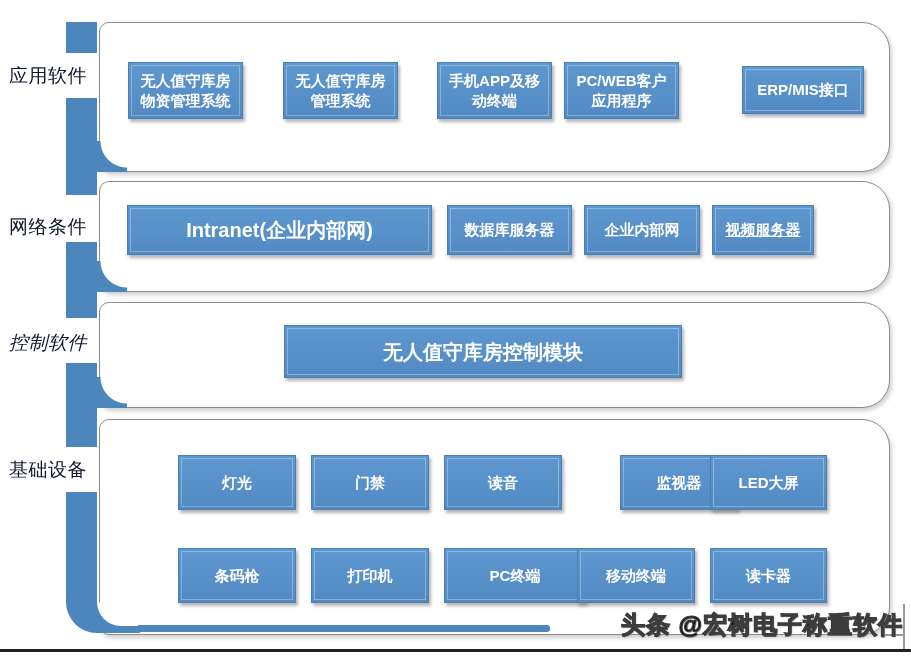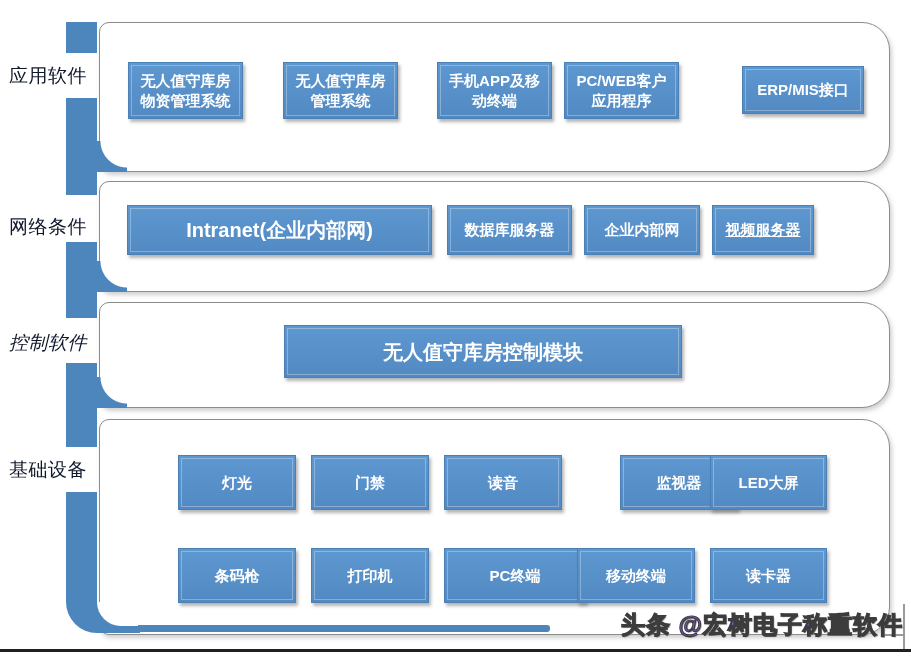--- a/index.html
+++ b/index.html
@@ -39,21 +39,21 @@
     color:#ffffff;font-weight:bold;font-size:15px;line-height:20px;
     text-align:center;white-space:pre-line;
     box-shadow:2px 3px 3px rgba(110,110,110,0.5);
     z-index:2;
   }
   .box::after{content:"";position:absolute;inset:2px;border:1px solid rgba(255,255,255,0.30);pointer-events:none;}
   .box-wide{font-size:20px;}
   
   #watermark{
     position:absolute;right:8px;top:609px;z-index:6;
-    font-size:24px;font-weight:bold;letter-spacing:1px;color:#8b5cf6;
+    font-size:24px;font-weight:bold;letter-spacing:1px;color:#000000;
     -webkit-text-stroke:1.2px #3c3c3c;text-shadow:1px 1px 1px #8a8a8a;white-space:nowrap;
   }
   
   .frame-bottom{position:absolute;left:0;top:649px;width:911px;height:3px;background:#202020;z-index:5;}
   .frame-right{position:absolute;left:903px;top:604px;width:2px;height:46px;background:#9a9a9a;z-index:5;}
   .border-ext{position:absolute;left:885px;top:634px;width:20px;height:2px;background:#9a9a9a;z-index:2;}
 </style>
 </head>
 <body>
 

